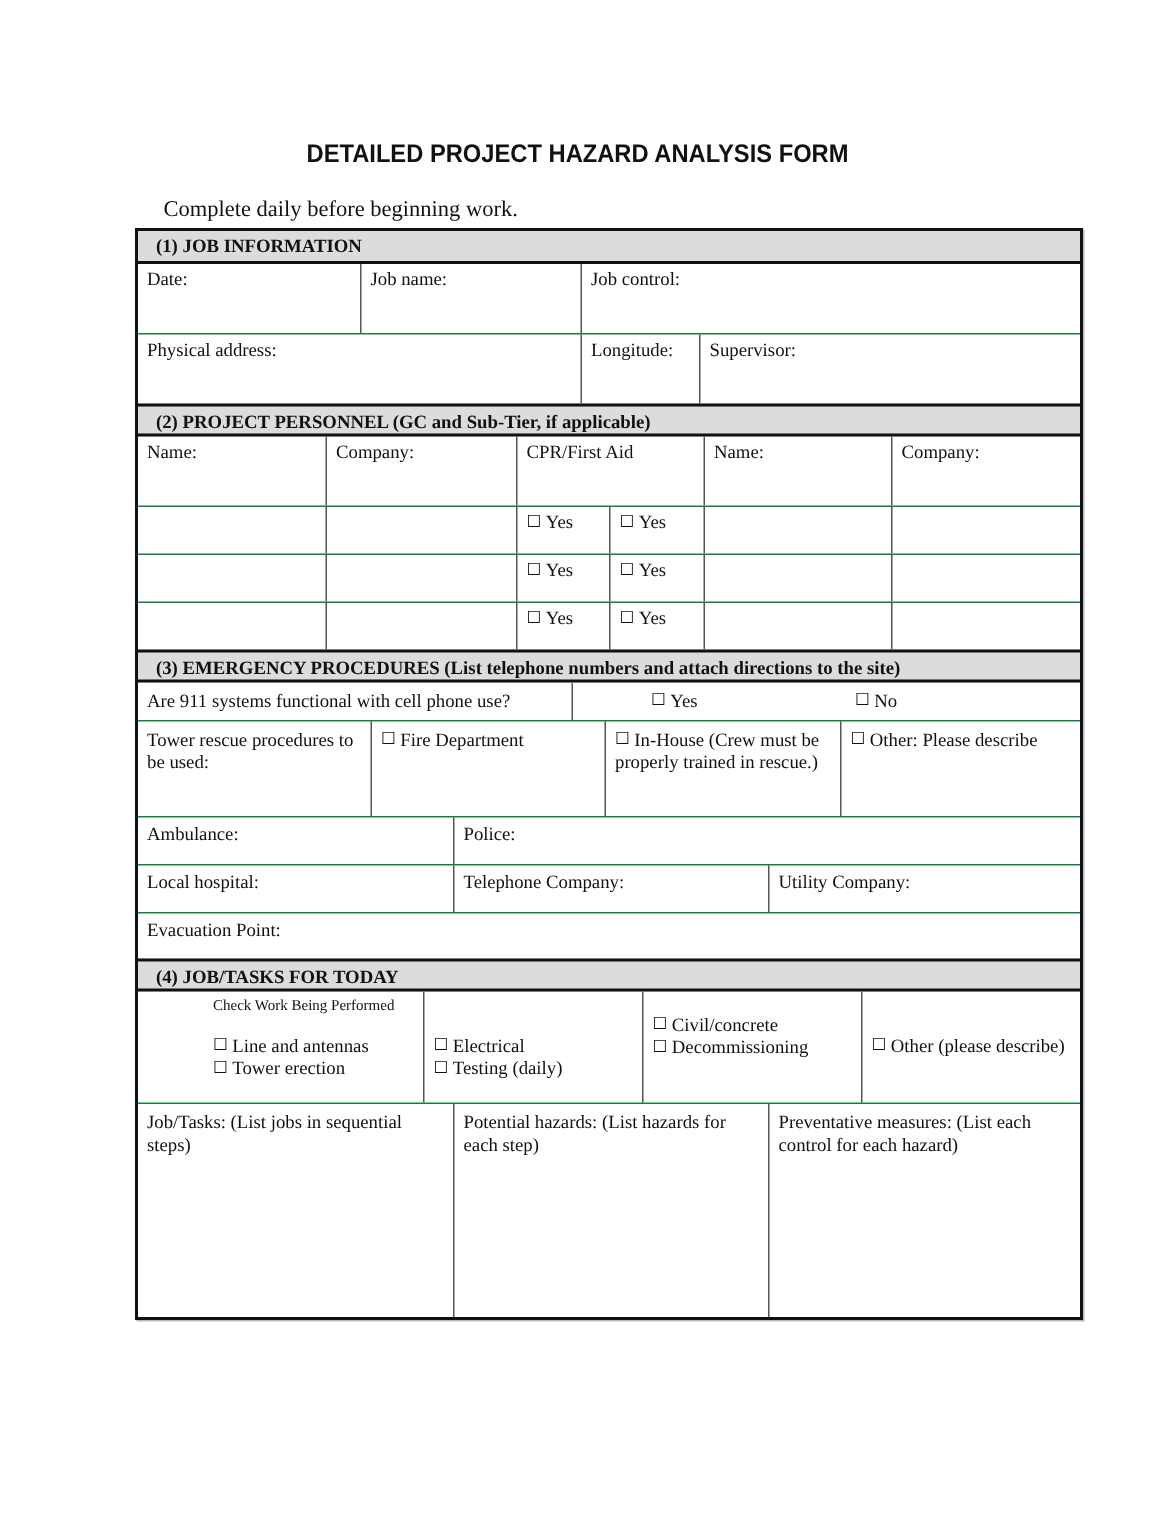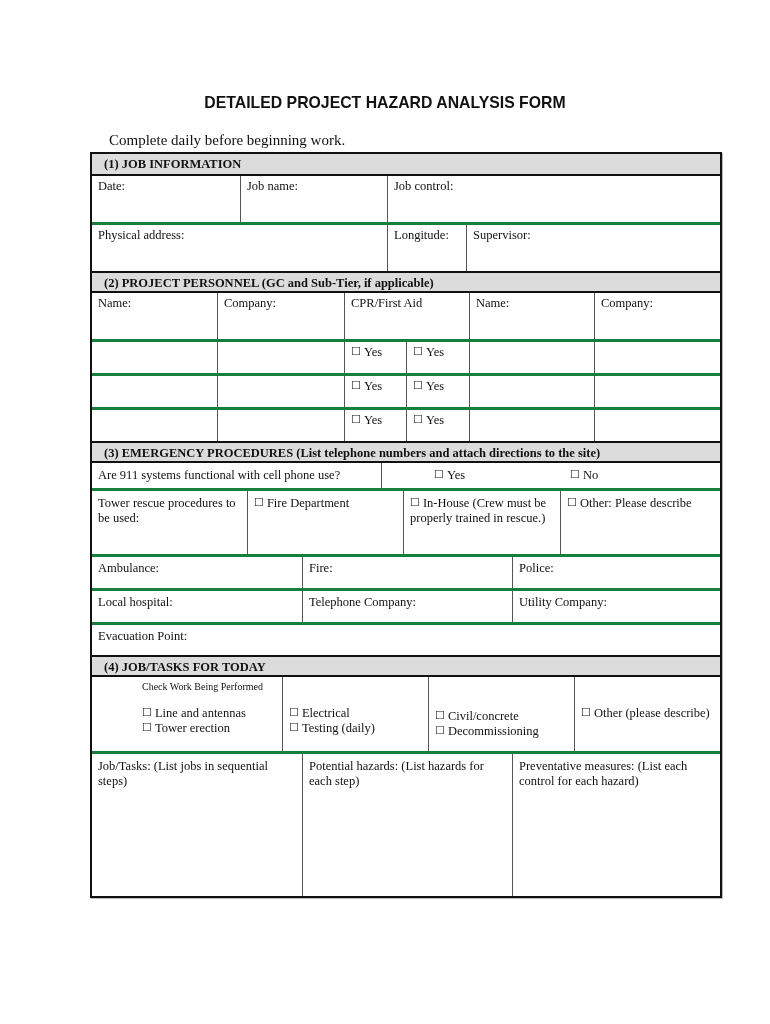--- a/index.html
+++ b/index.html
@@ -4,21 +4,21 @@
 <style>
   html, body { margin: 0; padding: 0; background: #ffffff; }
   body { width: 770px; height: 1024px; position: relative; overflow: hidden;
          font-family: "Liberation Serif", "DejaVu Serif", serif; color: #111; }
   .title { position: absolute; left: 0; width: 770px; top: 93px; text-align: center;
            font-family: "Liberation Sans", "DejaVu Sans", sans-serif; font-weight: bold;
            font-size: 17px; letter-spacing: 0px; transform: scaleX(0.93); }
   .subtitle { position: absolute; left: 109px; top: 132px; font-size: 15px; }
   .form { position: absolute; left: 90px; top: 152px; width: 628px;
           border: 2px solid #111; box-shadow: 1px 1px 0 #bbb; }
-  .row { display: flex; border-top: 3px solid #15803d; }
+  .row { display: flex; border-top: 1px solid #15803d; }
   .row:first-child { border-top: none; }
   .cell { box-sizing: border-box; border-left: 1px solid #555; padding: 3px 6px 0 6px;
           font-size: 12.5px; line-height: 15px; }
   .cell:first-child { border-left: none; }
   .section-header { background: #dcdcdc; font-weight: bold; font-size: 12.5px;
                     padding: 3px 0 0 12px; height: 22px; box-sizing: border-box;
                     border-top: 2px solid #111; border-bottom: 2px solid #111; }
   .section-header.first { border-top: none; }
   .cb::before { content: "\2610"; font-family: "DejaVu Sans", sans-serif; font-size: 11px;
                 margin-right: 3px; position: relative; top: -1px; }
@@ -84,21 +84,20 @@
     <div class="cell" style="flex:1; border-left:none; padding-top:5px"><span class="cb">No</span></div>
   </div>
   <div class="row" style="height:63px;">
     <div class="cell" style="width:155px; padding-top:5px">Tower rescue procedures to be used:</div>
     <div class="cell" style="width:156px; padding-top:5px"><span class="cb">Fire Department</span></div>
     <div class="cell" style="width:157px; padding-top:5px"><span class="cb">In-House (Crew must be properly trained in rescue.)</span></div>
     <div class="cell" style="flex:1; padding-top:5px"><span class="cb">Other: Please describe</span></div>
   </div>
   <div class="row" style="height:31px;">
     <div class="cell" style="width:210px; padding-top:4px"><span>Ambulance:</span></div>
-    <div class="cell" style="width:210px; padding-top:4px"><span>Fire:</span></div>
     <div class="cell" style="flex:1; padding-top:4px"><span>Police:</span></div>
   </div>
   <div class="row" style="height:31px;">
     <div class="cell" style="width:210px; padding-top:4px"><span>Local hospital:</span></div>
     <div class="cell" style="width:210px; padding-top:4px"><span>Telephone Company:</span></div>
     <div class="cell" style="flex:1; padding-top:4px"><span>Utility Company:</span></div>
   </div>
   <div class="row" style="height:30px;justify-content:flex-end;">
     <div class="cell" style="flex:1; padding-top:4px"><span>Evacuation Point:</span></div>
   </div>
@@ -107,21 +106,21 @@
   <div class="row" style="height:74px; border-top:none;margin-left:44px;">
     <div class="cell" style="width:146px; padding-top:2px">
       <div class="small">Check Work Being Performed</div>
       <div style="margin-top:12px"><span class="cb">Line and antennas</span></div>
       <div><span class="cb">Tower erection</span></div>
     </div>
     <div class="cell" style="width:146px; padding-top:29px">
       <div><span class="cb">Electrical</span></div>
       <div><span class="cb">Testing (daily)</span></div>
     </div>
-    <div class="cell" style="width:146px; padding-top:32px">
+    <div class="cell" style="width:146px; padding-top:15px">
       <div><span class="cb">Civil/concrete</span></div>
       <div><span class="cb">Decommissioning</span></div>
     </div>
     <div class="cell" style="flex:1; padding-top:29px">
       <div><span class="cb">Other (please describe)</span></div>
     </div>
   </div>
   <div class="row" style="height:142px;">
     <div class="cell" style="width:210px; padding-top:5px"><span>Job/Tasks: (List jobs in sequential steps)</span></div>
     <div class="cell" style="width:210px; padding-top:5px"><span>Potential hazards: (List hazards for each step)</span></div>

